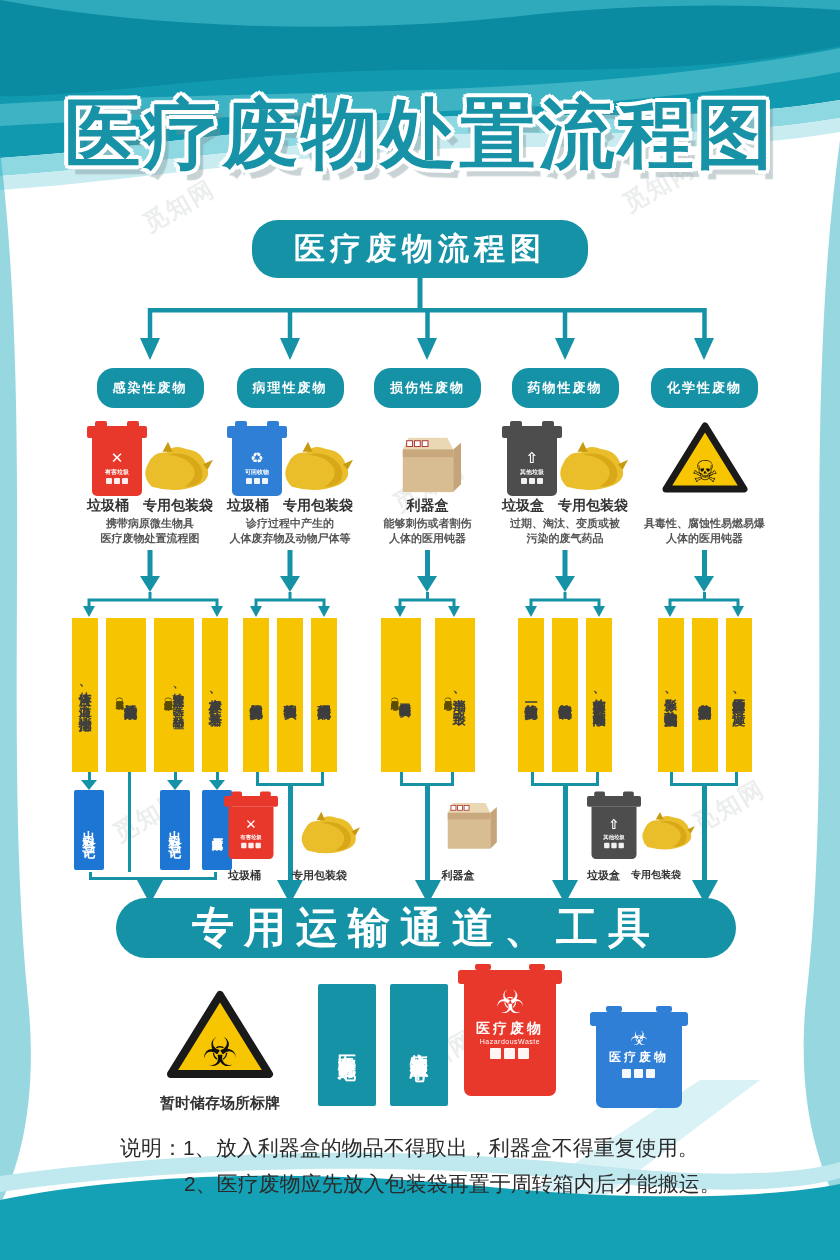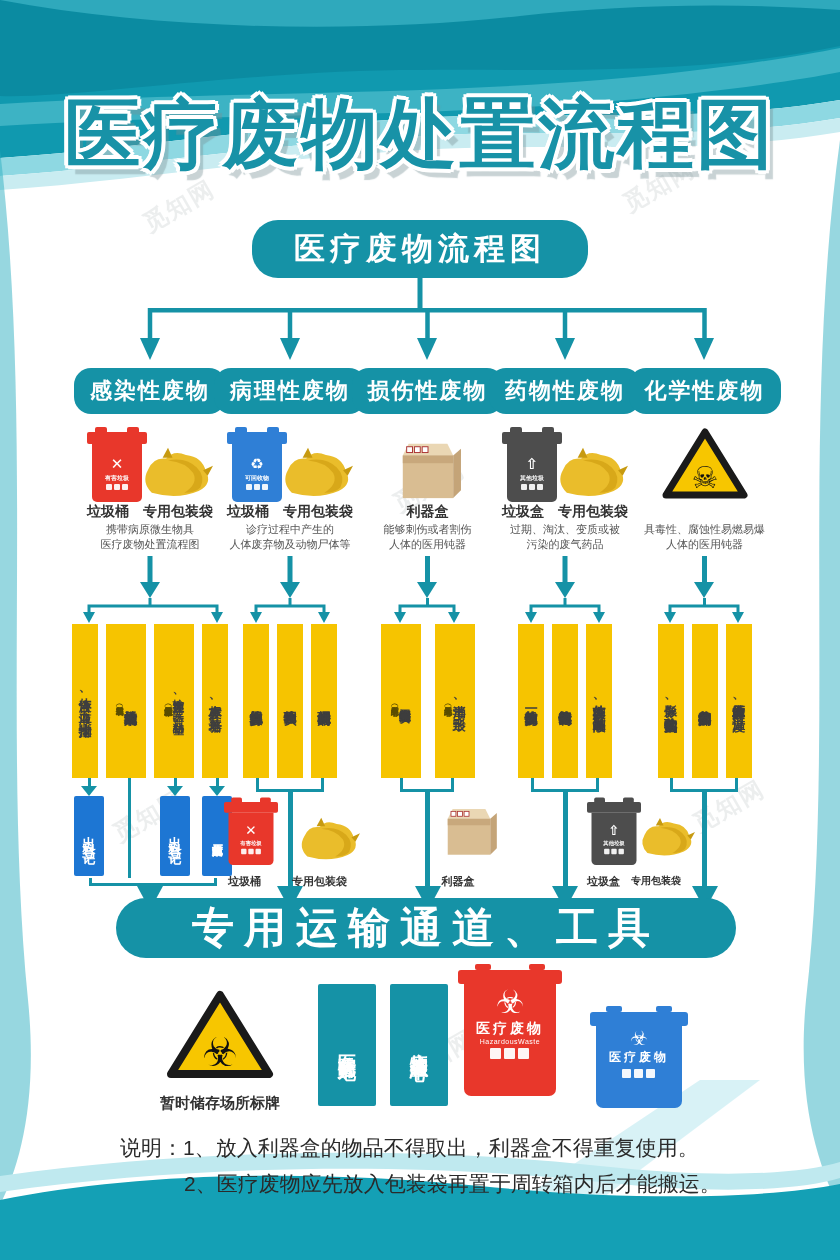--- a/index.html
+++ b/index.html
@@ -13,25 +13,25 @@
     font-size:76px;font-weight:900;letter-spacing:3px;color:#1892a7;
     text-shadow:-3px -3px 0 #fff,3px -3px 0 #fff,-3px 3px 0 #fff,3px 3px 0 #fff,-4px 0 0 #fff,4px 0 0 #fff,0 -4px 0 #fff,0 4px 0 #fff,7px 9px 1px rgba(120,145,150,.4)}
   .subtitle{position:absolute;z-index:3;left:50%;top:220px;transform:translateX(-50%);
     background:var(--teal);color:#ffffff;font-size:31px;font-weight:800;letter-spacing:5px;
     padding:8px 42px;border-radius:26px;white-space:nowrap}
   .tree{position:absolute;left:0;top:268px;z-index:2}
 
   .col{position:absolute;top:368px;z-index:3;display:flex;flex-direction:column;align-items:center}
   .c1{left:70px;width:160px}.c2{left:220px;width:140px}.c3{left:352px;width:151px}
   .c4{left:495px;width:140px}.c5{left:632px;width:145px}
-  .pill{height:46px;background:var(--teal);border-radius:17px;color:#fff;font-weight:800;font-size:22px;
+  .pill{height:40px;background:var(--teal);border-radius:17px;color:#fff;font-weight:800;font-size:13px;
     display:flex;align-items:center;justify-content:center;padding:2px 16px;letter-spacing:2px;white-space:nowrap}
   .iconz{height:80px;margin-top:8px;display:flex;align-items:flex-end;justify-content:center}
   .labels{height:20px;display:flex;gap:14px;align-items:center;font-size:14px;font-weight:800;color:#333;white-space:nowrap}
-  .desc{height:34px;font-size:11px;line-height:1.4;font-weight:400;color:#555;text-align:center;white-space:nowrap}
+  .desc{height:34px;font-size:11px;line-height:1.4;font-weight:700;color:#555;text-align:center;white-space:nowrap}
   .split{display:block}
 
   .items{height:154px;display:flex;gap:8px;justify-content:center;align-items:stretch;width:100%}
   .c3 .items{gap:14px}
   .yi{background:var(--yellow);width:26px;display:flex;align-items:center;justify-content:center;gap:1px;padding:4px 1px}
   .yi.n{width:40px}
   .vm{writing-mode:vertical-rl;text-orientation:upright;font-size:13px;font-weight:800;color:#3e3e3e;line-height:1.05}
   .vm.long{font-size:11.5px}
   .vn{writing-mode:vertical-rl;text-orientation:upright;font-size:8px;font-weight:700;color:#5a4d00;line-height:1}
 

